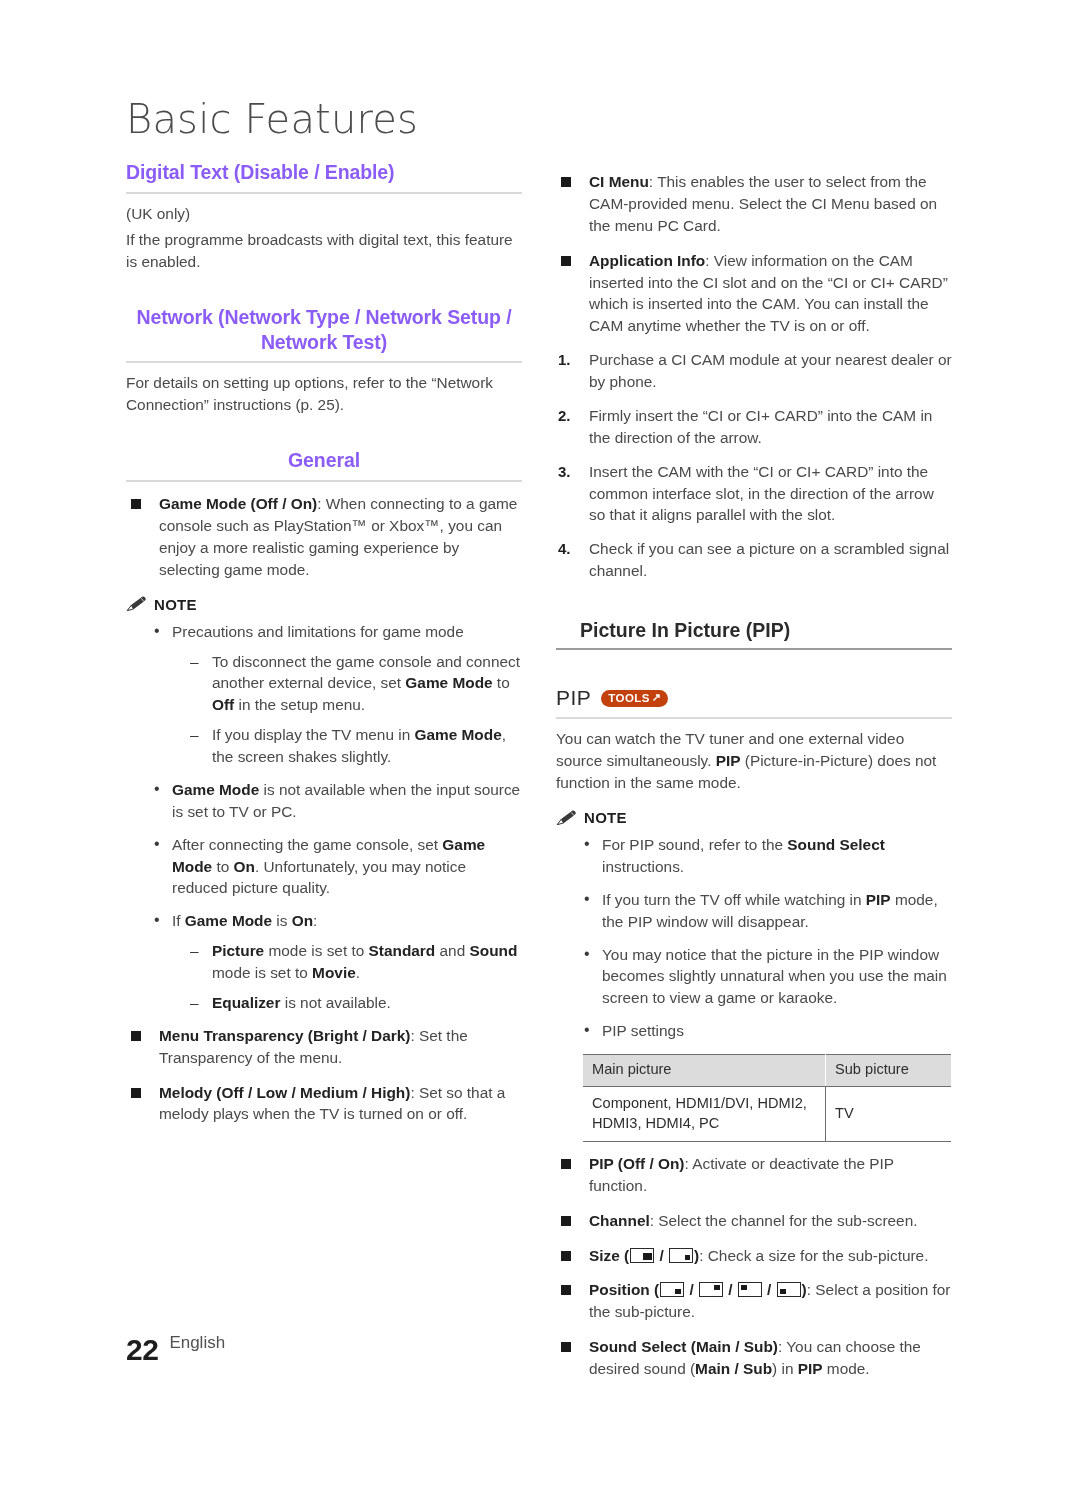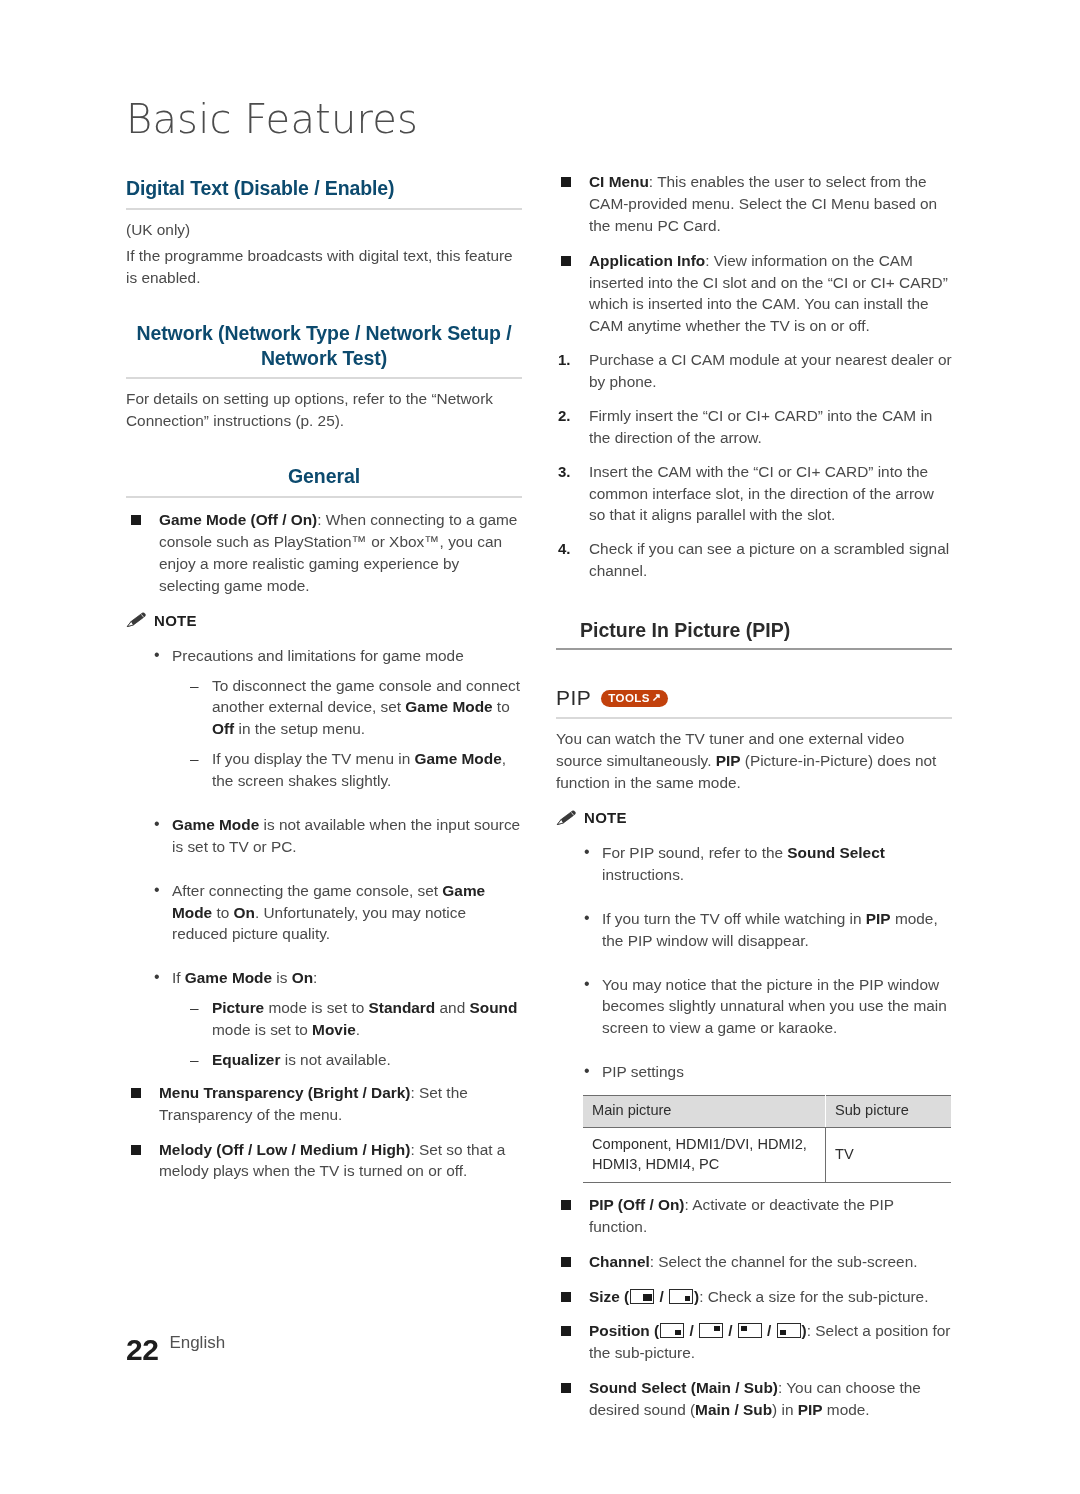--- a/index.html
+++ b/index.html
@@ -39,25 +39,25 @@
   .col {
     position: absolute;
     top: 160px;
     width: 396px;
   }
   .col-left  { left: 126px; }
   .col-right { left: 556px; }
 
   
   h2.section {
-    margin: 16px 0 0 0;
+    margin: 0 0 0 0;
     padding: 0 0 7px 0;
     font-size: 19.5px;
     font-weight: bold;
-    color: #0c4a6e;
+    color: #8b5cf6;
     line-height: 1.28;
     border-bottom: 2.5px solid #d9d9d9;
     letter-spacing: -0.1px;
   }
   h2.section.spaced { margin-top: 32px; text-align: center; }
 
   
   .bar-heading {
     display: flex;
     align-items: flex-end;
@@ -161,26 +161,26 @@
     left: 2px;
     top: 0;
     font-weight: bold;
     color: #1f1f1f;
     font-size: 15px;
   }
 
   ul.dot > li {
     position: relative;
     padding-left: 21px;
-    margin-top: 22px;
+    margin-top: 11px;
     font-size: 15.4px;
     line-height: 1.42;
     color: #4a4a4a;
   }
-  ul.dot > li:first-child { margin-top: 16px; }
+  ul.dot > li:first-child { margin-top: 8px; }
   ul.dot > li::before {
     content: "\2022";
     position: absolute;
     left: 3px;
     top: -1px;
     color: #3a3a3a;
     font-size: 16px;
   }
 
   ul.dash > li {

